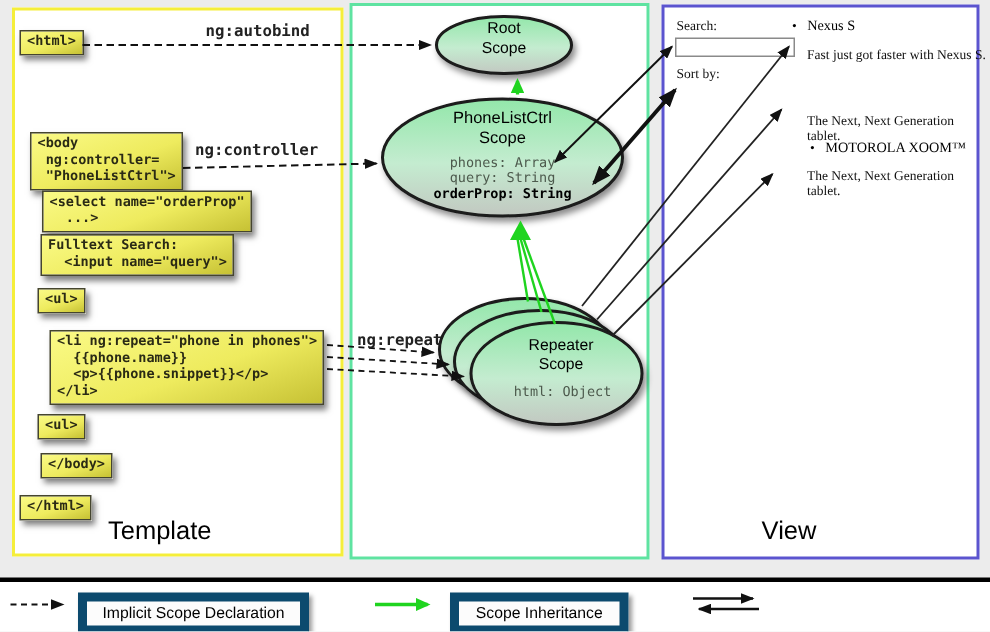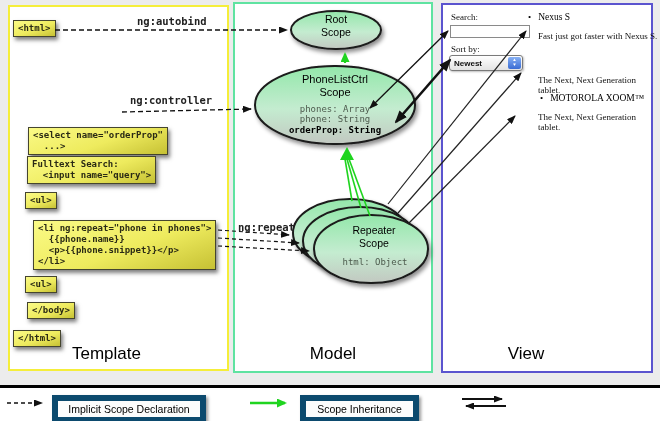--- a/index.html
+++ b/index.html
@@ -85,43 +85,39 @@
 <body>
 
 <div id="canvas">
   <div id="bottom-strip"></div>
 
   <div class="panel" id="panel-template"></div>
   <div class="panel" id="panel-model"></div>
   <div class="panel" id="panel-view"></div>
 
   <div class="ybox" id="b-html">&lt;html&gt;</div>
+  <div class="ybox" id="b-body">&lt;body
+ ng:controller=
+ "PhoneListCtrl"&gt;</div>
   <div class="ybox" id="b-select">&lt;select name="orderProp"
   ...&gt;</div>
   <div class="ybox" id="b-fulltext">Fulltext Search:
   &lt;input name="query"&gt;</div>
   <div class="ybox" id="b-ul1">&lt;ul&gt;</div>
   <div class="ybox" id="b-li">&lt;li ng:repeat="phone in phones"&gt;
   {{phone.name}}
   &lt;p&gt;{{phone.snippet}}&lt;/p&gt;
 &lt;/li&gt;</div>
   <div class="ybox" id="b-ul2">&lt;ul&gt;</div>
   <div class="ybox" id="b-bodyc">&lt;/body&gt;</div>
   <div class="ybox" id="b-htmlc">&lt;/html&gt;</div>
 
   <div class="vlabel" id="v-search-label">Search:</div>
   <input id="v-search-input" value="" style="">
   <div class="vlabel" id="v-sort-label">Sort by:</div>
-  <div id="v-select">
-    <span class="sel-text">Newest</span>
-    <span class="stepper">
-      <span>▲</span>
-      <span>▼</span>
-    </span>
-  </div>
 
   <div class="vname" id="vn-0"><span class="bullet">•</span><span>Nexus S</span></div>
   <div class="vsnip" id="vs-0">Fast just got faster with Nexus S.</div>
   <div class="vsnip" id="vs-1">The Next, Next Generation tablet.</div>
   <div class="vname" id="vn-2"><span class="bullet">•</span><span>MOTOROLA XOOM™</span></div>
   <div class="vsnip" id="vs-2">The Next, Next Generation tablet.</div>
 
   <svg id="overlay" width="660" height="421">
     <defs>
       <linearGradient id="scopeGrad" x1="0" y1="0" x2="0" y2="1">
@@ -174,28 +170,27 @@
 
   <div class="alabel" id="lbl-autobind">ng:autobind</div>
   <div class="alabel" id="lbl-controller">ng:controller</div>
   <div class="alabel" id="lbl-repeat">ng:repeat</div>
 
   <div class="scope-title" id="t-root">Root
 Scope</div>
   <div class="scope-title" id="t-plc">PhoneListCtrl
 Scope</div>
   <div class="scope-prop" id="p-plc-phones">phones: Array</div>
-  <div class="scope-prop" id="p-plc-query">phone: String</div>
+  <div class="scope-prop" id="p-plc-query">query: String</div>
   <div class="scope-prop" id="p-plc-order">orderProp: String</div>
   <div class="scope-title" id="t-rep">Repeater
 Scope</div>
   <div class="scope-prop" id="p-rep-phone">html: Object</div>
 
   <div class="panel-title" id="title-template">Template</div>
-  <div class="panel-title" id="title-model">Model</div>
   <div class="panel-title" id="title-view">View</div>
 
   <div id="sep-line"></div>
 
   <svg class="legend-glyph" id="leg-arrow-implicit" width="44" height="10">
     <line x1="1" y1="5" x2="36" y2="5" stroke="#111" stroke-width="1.4" stroke-dasharray="4 3" marker-end="url(#mB)"></line>
   </svg>
   <div class="legend-box" id="leg-box-implicit">Implicit Scope Declaration</div>
 
   <svg class="legend-glyph" id="leg-arrow-inherit" width="46" height="12">

